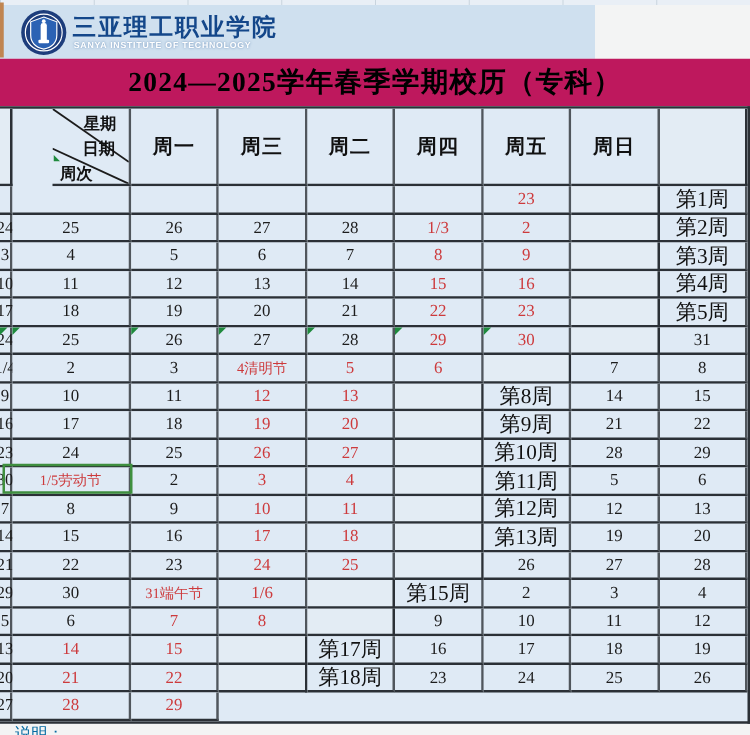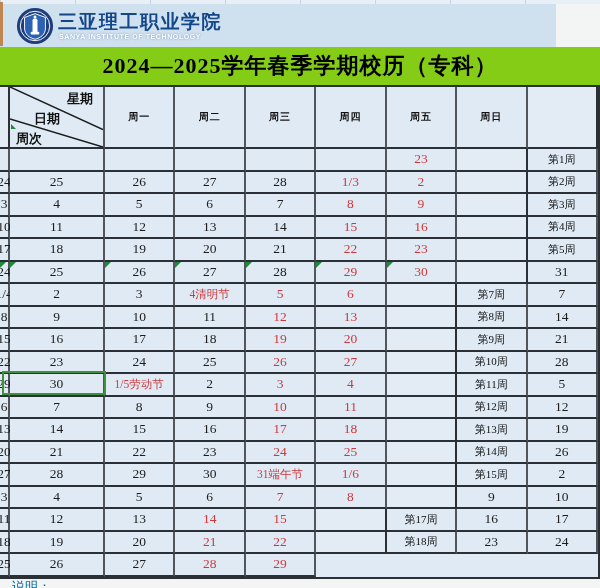--- a/index.html
+++ b/index.html
@@ -5,50 +5,50 @@
   html,body{margin:0;padding:0;}
   body{
     width:600px;height:588px;overflow:hidden;position:relative;
     background:#f3f4f4;
     font-family:"Liberation Sans","DejaVu Sans",sans-serif;
   }
   
   .top-strip{position:absolute;left:0;top:0;width:600px;height:4px;background:#e9eff6;
     background-image:linear-gradient(90deg,#c9d4de 1px,transparent 1px);background-size:75px 4px;}
   .edge-strip{position:absolute;left:0;top:2px;width:3px;height:44px;background:#c08551;}
-  .banner{position:absolute;left:0;top:4px;width:556px;height:43px;background:#cfe0ef;}
+  .banner{position:absolute;left:0;top:4px;width:476px;height:43px;background:#cfe0ef;}
   .logo{position:absolute;left:16px;top:3px;width:38px;height:38px;}
   .school-cn{position:absolute;left:58px;top:5px;font-size:19px;font-weight:bold;
     color:#14478a;letter-spacing:1.5px;font-family:"Liberation Sans","DejaVu Sans",sans-serif;}
   .school-en{position:absolute;left:59px;top:29px;font-size:7px;font-weight:bold;color:#ffffff;
     letter-spacing:0.6px;text-shadow:0 0 2px rgba(20,71,138,.55);}
   
-  .title-row{position:absolute;left:0;top:47px;width:600px;height:38px;background:#84cc16;
+  .title-row{position:absolute;left:0;top:47px;width:600px;height:38px;background:#be185d;
     display:flex;align-items:center;justify-content:center;}
   .title-text{font-family:"Liberation Serif","DejaVu Serif",serif;font-weight:bold;
     font-size:22px;color:#000;letter-spacing:1px;}
   
   .grid{position:absolute;left:0;top:85px;width:600px;box-sizing:border-box;
     display:grid;grid-template-columns:10px 95px repeat(7,1fr);
     grid-template-rows:62px repeat(19,22.5px);
     border-top:2px solid #2b3036;border-right:2px solid #2b3036;border-bottom:2px solid #2b3036;
     background:#dfeaf5;}
   .cell{box-sizing:border-box;border-bottom:2px solid #2b3036;border-right:2px solid #50565c;
     background:#dfeaf5;display:flex;align-items:center;justify-content:center;
     position:relative;overflow:visible;}
   .sliver{background:#e3ecf4;border-right:2px solid #2b3036;}
-  .day-header{font-weight:bold;font-size:10px;color:#111;letter-spacing:1px;}
-  .week-label{font-family:"Liberation Serif","DejaVu Serif",serif;font-size:11px;color:#111;}
+  .day-header{font-weight:bold;font-size:16px;color:#111;letter-spacing:1px;}
+  .week-label{font-family:"Liberation Serif","DejaVu Serif",serif;font-size:17px;color:#111;}
   .day-num{font-family:"Liberation Serif","DejaVu Serif",serif;font-size:13.5px;color:#1c1c1c;}
   .holiday{font-size:11.5px;}
   .red{color:#cd3a3c;}
   .marker::before{content:"";position:absolute;left:0;top:0;width:0;height:0;
     border-top:6px solid #1f8a3d;border-right:6px solid transparent;}
   
-  .corner{padding:0;}
+  .corner{padding:0;margin-left:32px;}
   .corner svg{position:absolute;left:0;top:0;width:100%;height:100%;}
   .corner-label{position:absolute;font-weight:bold;font-size:13px;color:#111;}
   .lbl-week{right:10px;top:3px;}
   .lbl-date{left:24px;top:23px;}
   .lbl-num{left:6px;top:43px;}
   .corner-dot{position:absolute;left:1px;top:37px;width:0;height:0;
     border-bottom:5px solid #1f8a3d;border-right:5px solid transparent;}
   
   .selection{position:absolute;box-sizing:border-box;border:2px solid #3f8f3f;
     pointer-events:none;z-index:5;}
@@ -87,26 +87,26 @@
       </svg>
       <span class="corner-label lbl-week">星期</span>
       <span class="corner-label lbl-date">日期</span>
       <span class="corner-label lbl-num">周次</span>
       <span class="corner-dot"></span>
     </div>
     <div class="cell ">
       <span class="day-header">周一</span>
     </div>
     <div class="cell ">
+      <span class="day-header">周三</span>
+    </div>
+    <div class="cell ">
       <span class="day-header">周二</span>
     </div>
     <div class="cell ">
-      <span class="day-header">周三</span>
-    </div>
-    <div class="cell ">
       <span class="day-header">周四</span>
     </div>
     <div class="cell ">
       <span class="day-header">周五</span>
     </div>
     <div class="cell ">
       <span class="day-header">周日</span>
     </div>
     <div class="cell sliver"></div>
     <div class="cell ">
@@ -272,23 +272,20 @@
       <span class="day-num red holiday">4清明节</span>
     </div>
     <div class="cell ">
       <span class="day-num red">5</span>
     </div>
     <div class="cell ">
       <span class="day-num red">6</span>
     </div>
     <div class="cell sliver"></div>
     <div class="cell ">
-      <span class="week-label">第7周</span>
-    </div>
-    <div class="cell ">
       <span class="day-num">7</span>
     </div>
     <div class="cell ">
       <span class="day-num">8</span>
     </div>
     <div class="cell ">
       <span class="day-num">9</span>
     </div>
     <div class="cell ">
       <span class="day-num">10</span>
@@ -446,23 +443,20 @@
     <div class="cell ">
       <span class="day-num">23</span>
     </div>
     <div class="cell ">
       <span class="day-num red">24</span>
     </div>
     <div class="cell ">
       <span class="day-num red">25</span>
     </div>
     <div class="cell sliver"></div>
-    <div class="cell ">
-      <span class="week-label">第14周</span>
-    </div>
     <div class="cell ">
       <span class="day-num">26</span>
     </div>
     <div class="cell ">
       <span class="day-num">27</span>
     </div>
     <div class="cell ">
       <span class="day-num">28</span>
     </div>
     <div class="cell ">

